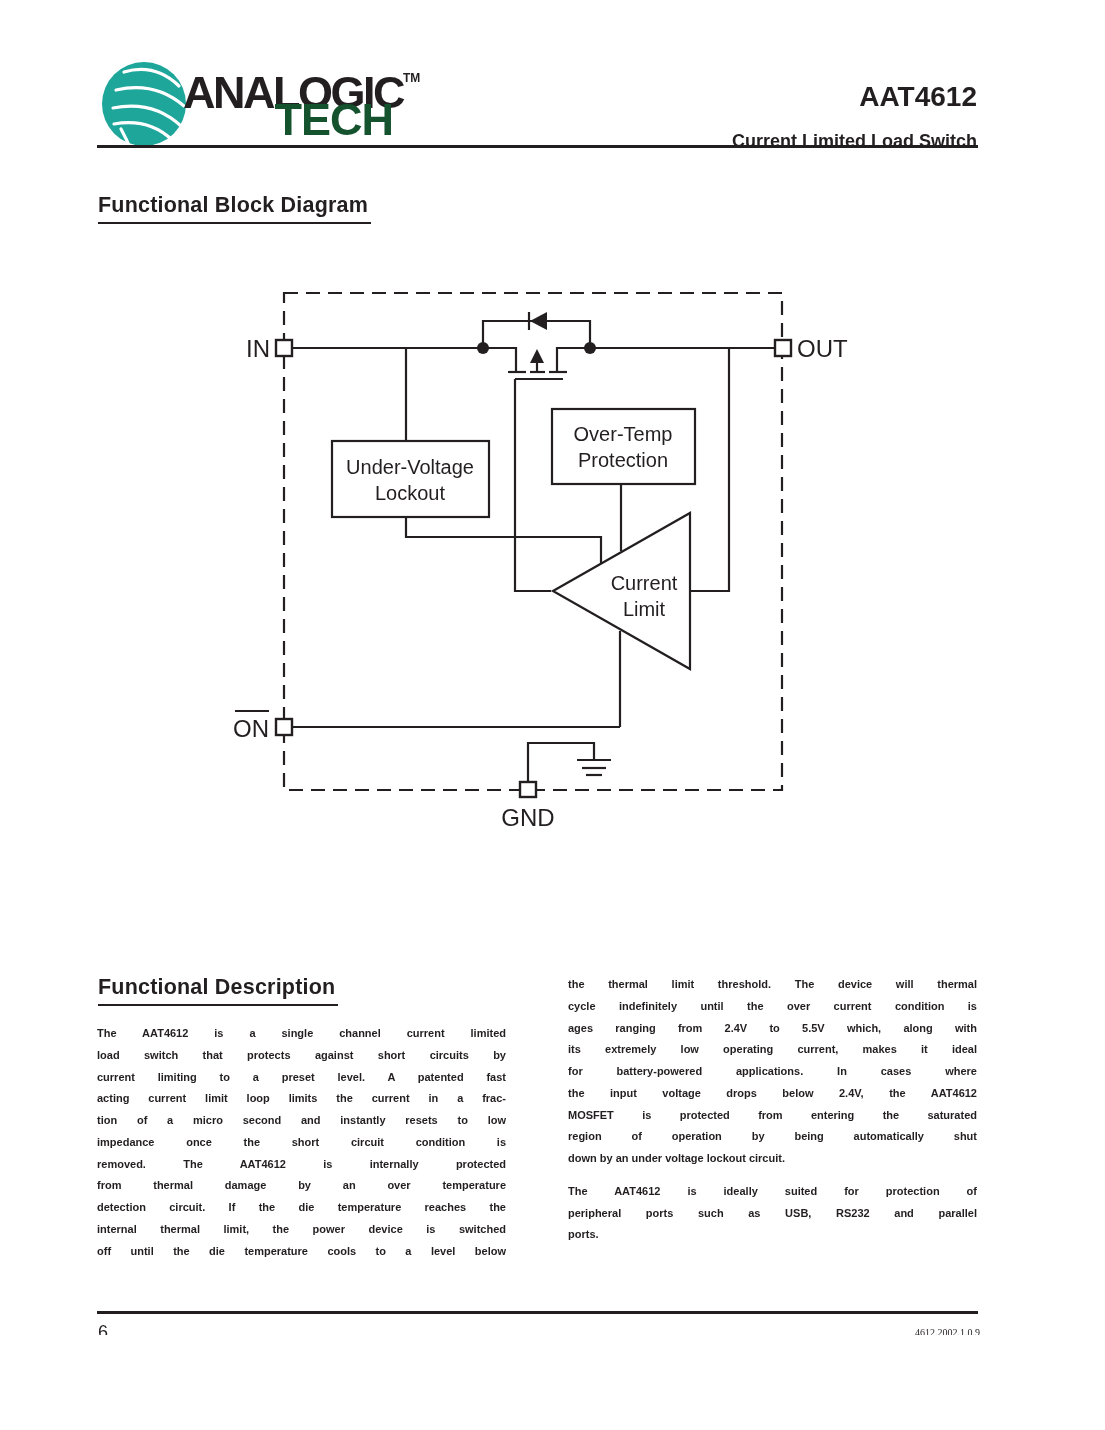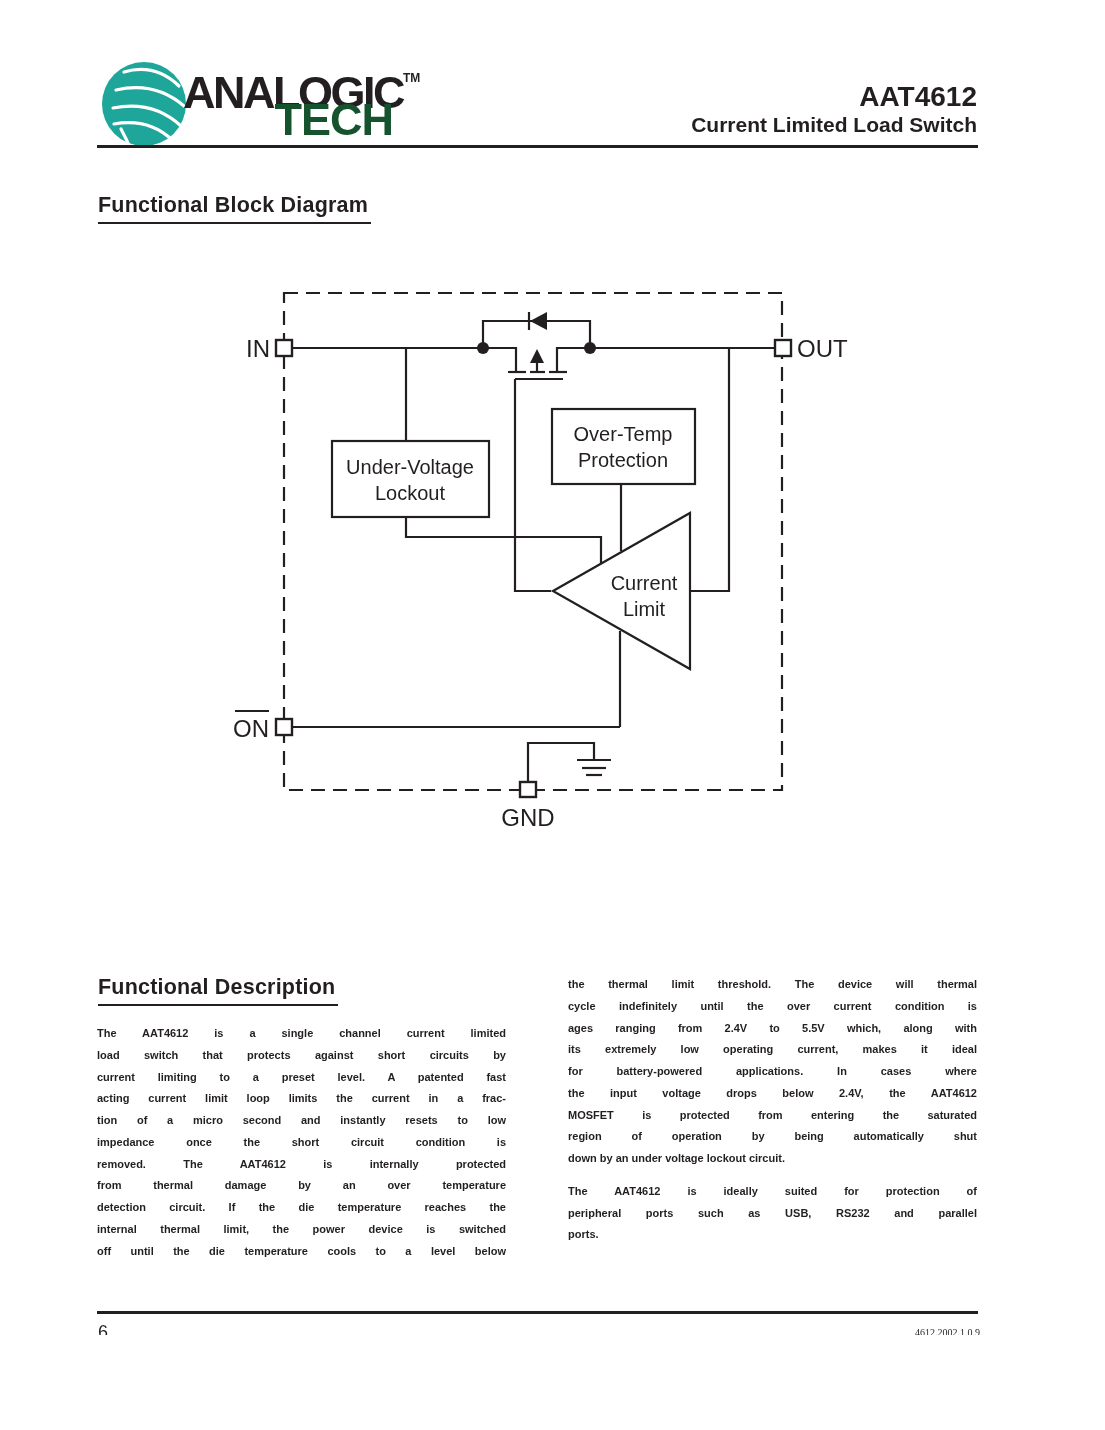--- a/index.html
+++ b/index.html
@@ -16,21 +16,21 @@
     line-height:44px; text-align:left; white-space:nowrap;
   }
   .brand-tm { font-size:12px; font-weight:bold; letter-spacing:0; vertical-align:26px; }
   .brand-word2 {
     position:absolute; left:183px; top:98px; width:210px;
     font-size:45px; font-weight:bold; letter-spacing:-1px; color:#14532d;
     line-height:44px; text-align:right;
   }
   .head-right { position:absolute; right:128px; top:82px; text-align:right; }
   .part-no { font-size:28px; font-weight:bold; line-height:30px; }
-  .part-sub { font-size:21px; font-weight:bold; line-height:26px; }
+  .part-sub { font-size:18px; font-weight:bold; line-height:26px;margin-top:16px; }
   .rule { position:absolute; left:97px; width:881px; height:3px; background:#231F20; }
   .rule-top { top:145px; }
   .rule-bottom { top:1311px; }
   
   .sec-head {
     position:absolute; left:98px; font-size:21.5px; font-weight:bold;
     border-bottom:2px solid #231F20; padding:0 3px 4px 0; letter-spacing:0.2px;
   }
   .sec-head-1 { top:193px; }
   .sec-head-2 { top:975px; }

